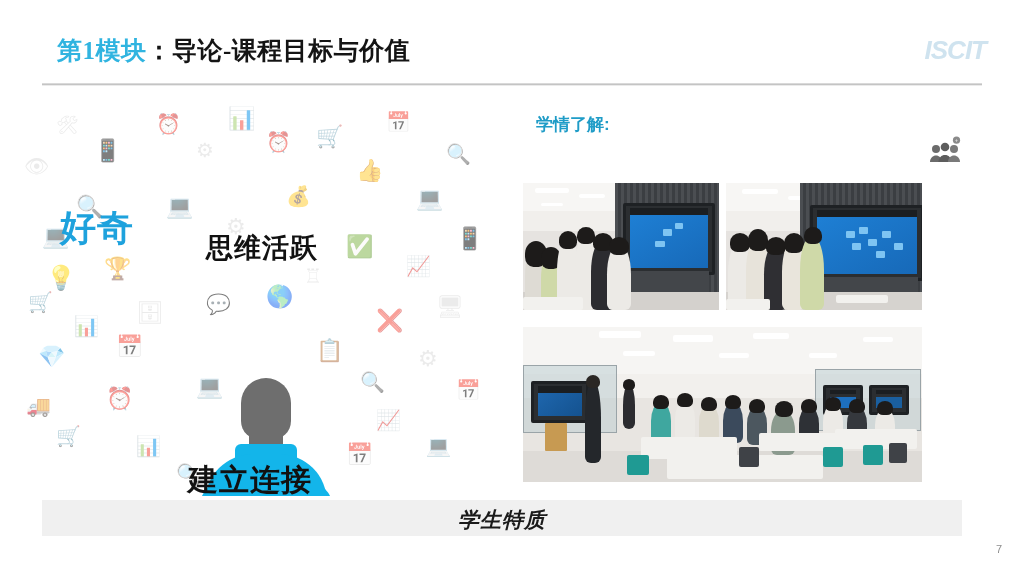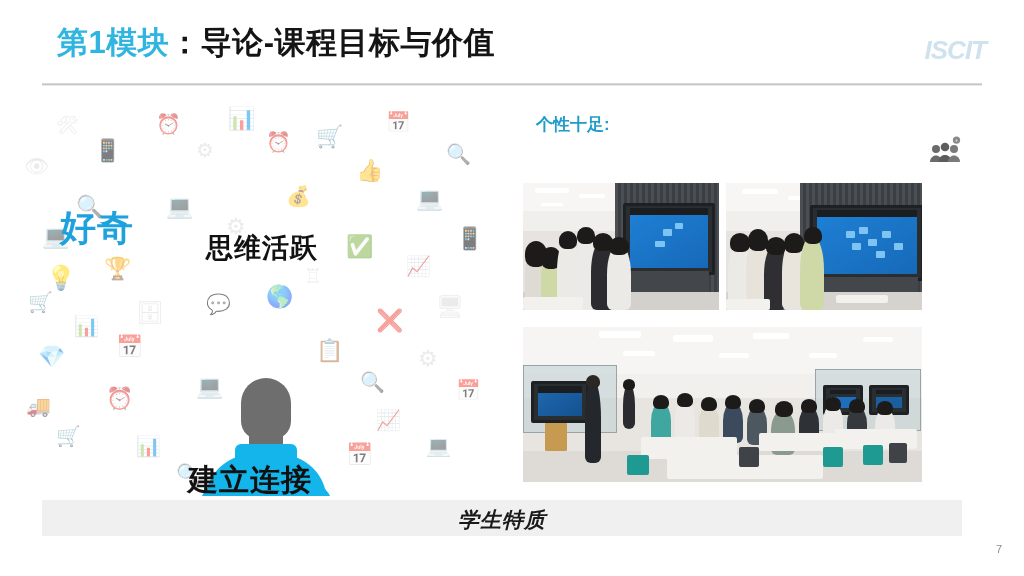--- a/index.html
+++ b/index.html
@@ -7,23 +7,24 @@
     width:1024px;height:576px;
     background:#ffffff;
     font-family:"Liberation Sans","DejaVu Sans",sans-serif;
     overflow:hidden;
     position:relative;
   }
   .slide{position:absolute;inset:0;background:#fff;}
 
   
   .title{
-    position:absolute;left:57px;top:22px;
-    font-size:31px;font-weight:bold;letter-spacing:0.5px;
+    position:absolute;left:57px;top:34px;
+    font-size:25px;font-weight:bold;letter-spacing:0.5px;
     white-space:nowrap;
+    font-family:Liberation Serif, serif;
   }
   .title .mod{color:#30b4e0;}
   .title .sep{color:#141414;}
   .title .rest{color:#141414;}
 
   .logo{
     position:absolute;right:38px;top:35px;
     font-size:26px;font-weight:bold;font-style:italic;
     color:#cfe3ef;letter-spacing:-1px;
     font-family:"Liberation Sans",sans-serif;
@@ -198,21 +199,21 @@
 
     </div>
 
     <div class="word" style="left:190px;top:134px;font-size:27px;">思维活跃</div>
     <div class="word accent" style="left:44px;top:108px;font-size:36px;">好奇</div>
     <div class="word" style="left:172px;top:364px;font-size:30px;">建立连接</div>
   </div>
 
   <div class="info">
     <div class="info-row">
-      <div class="info-label">个性十足:</div>
+      <div class="info-label">学情了解:</div>
     </div>
     <svg class="people-icon" viewBox="0 0 34 28">
       <circle cx="8" cy="13" r="4" fill="#6b6b6b"></circle>
       <path d="M2 26c0-4 3-6.5 6-6.5S14 22 14 26z" fill="#6b6b6b"></path>
       <circle cx="17" cy="11" r="4.3" fill="#5d5d5d"></circle>
       <path d="M10.5 26c0-4.3 3-7 6.5-7s6.5 2.7 6.5 7z" fill="#5d5d5d"></path>
       <circle cx="26" cy="13" r="4" fill="#7a7a7a"></circle>
       <path d="M20 26c0-4 3-6.5 6-6.5S32 22 32 26z" fill="#7a7a7a"></path>
       <circle cx="28.5" cy="4.2" r="3.6" fill="#8a8a8a"></circle>
       <text x="28.5" y="6" font-size="4.6" fill="#ffffff" text-anchor="middle" font-family="DejaVu Sans, sans-serif">+</text>

